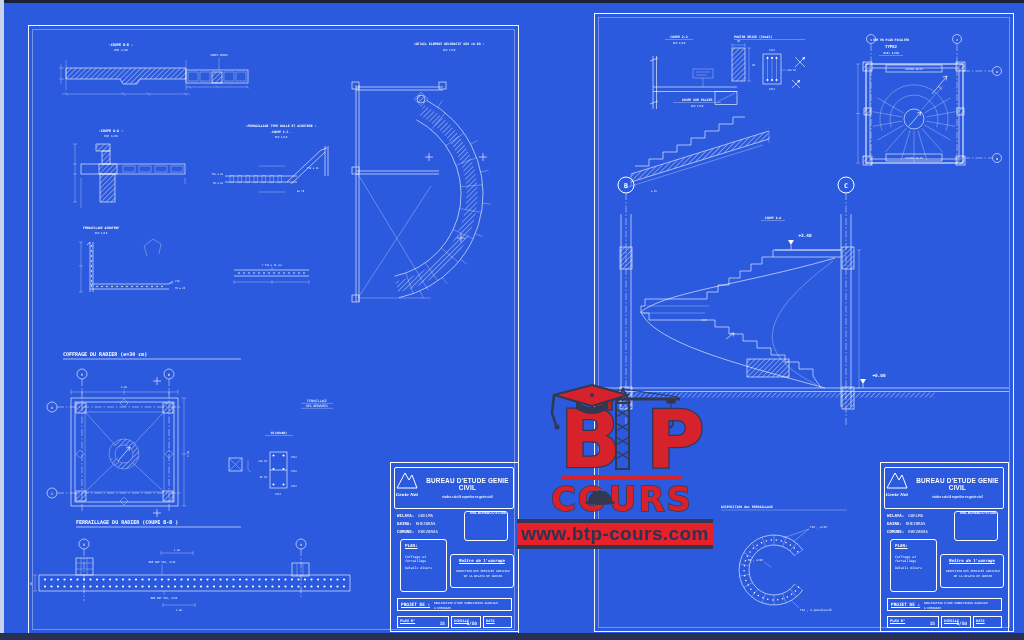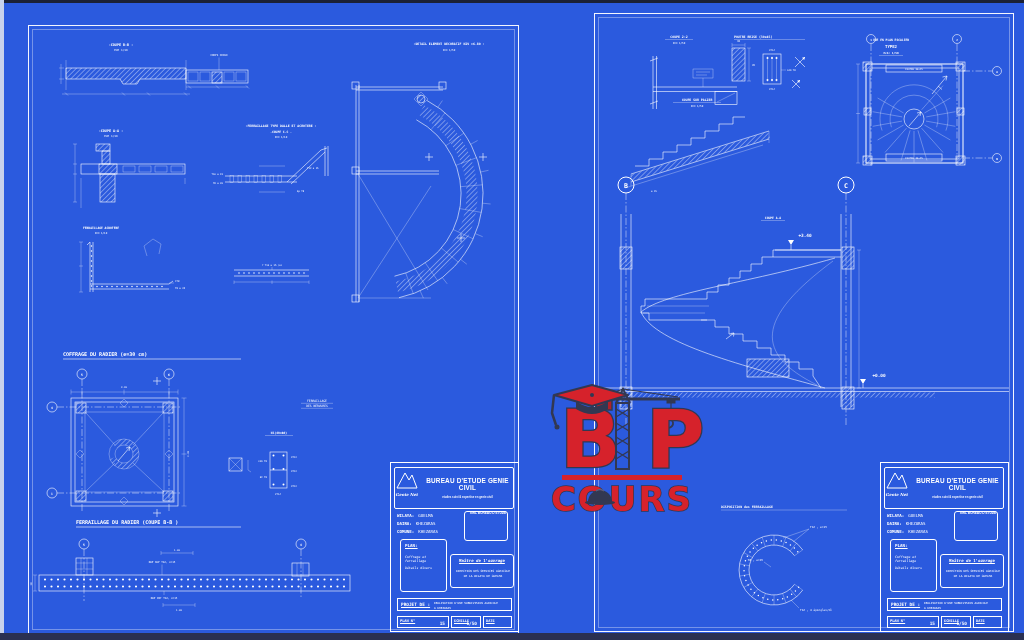--- a/index.html
+++ b/index.html
@@ -569,15 +569,18 @@
 
       <text x="82" y="128" style="font:bold 34px 'DejaVu Sans',sans-serif;fill:#d6222b;stroke:#323852;stroke-width:1.5;paint-order:stroke;letter-spacing:2px;text-anchor:middle">COURS</text>
 
       <g>
         <path d="M48,119 a12,12 0 0 1 24,0 z" fill="#323852"></path>
         <ellipse cx="60" cy="119.5" rx="15" ry="2.6" fill="#323852"></ellipse>
         <path d="M56,108 q4,-3 8,0" stroke="#5a6080" stroke-width="1.5" fill="none"></path>
       </g>
     </svg>
   </div>
+  <div id="wm-banner">
+    <span>www.btp-cours.com</span>
+  </div>
 
   <div class="strip-bottom"></div>
 </div>
 
 </body></html>

